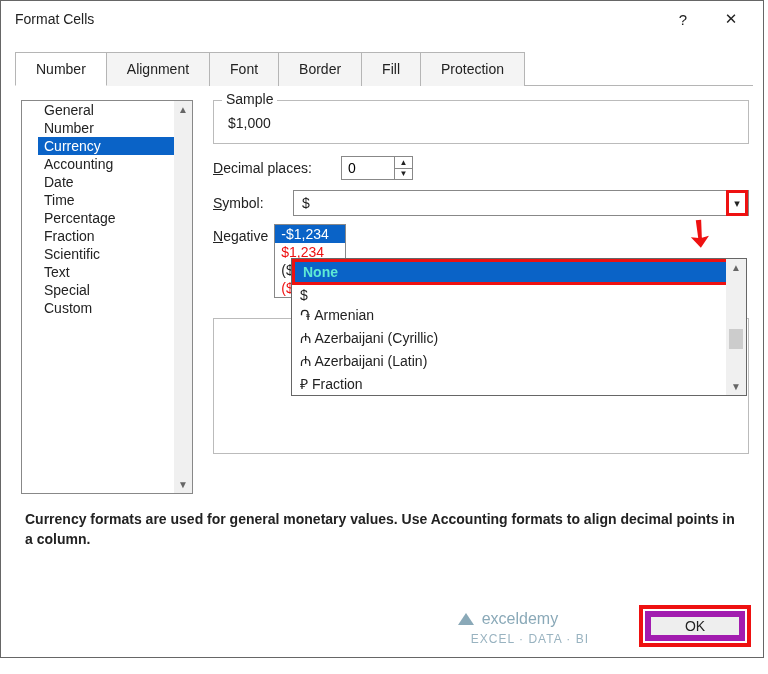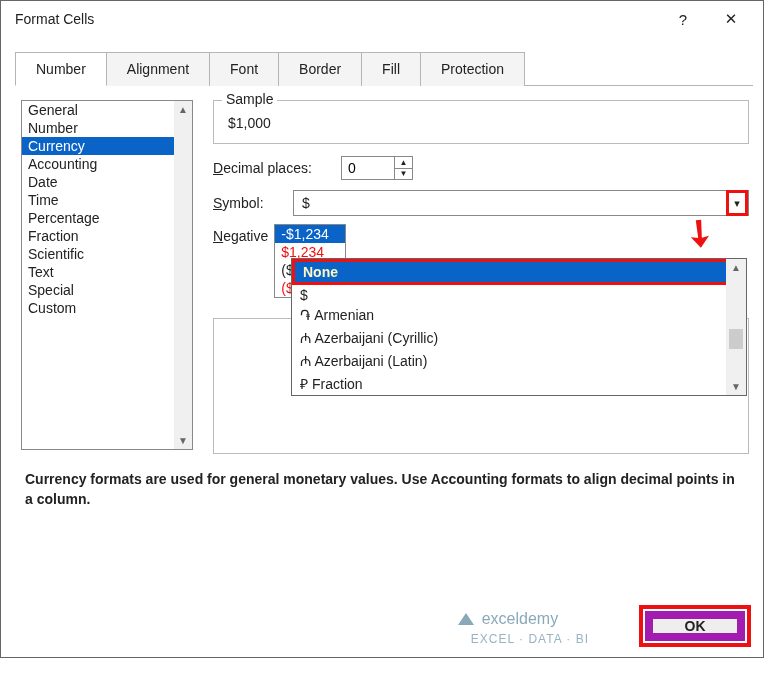--- a/index.html
+++ b/index.html
@@ -60,25 +60,26 @@
   }
   .body {
     padding: 14px 14px 8px 20px;
     position: relative;
   }
   .cat-label { font-size: 14px; margin-bottom: 4px; display:block;}
   .under { text-decoration: underline; }
   .columns { display: flex; gap: 20px; }
   .cat-list {
     width: 172px;
-    height: 350px;
+    height: 394px;
     border: 1px solid #888;
     background: #fff;
     overflow: hidden;
     position: relative;
+    padding-left: 16px;
   }
   .cat-list .sb {
     position: absolute; right:0; top:0; bottom:0; width:18px;
     background: #f0f0f0;
     display:flex; flex-direction:column; justify-content:space-between;
     align-items:center;
   }
   .cat-list .sb span { font-size:10px; color:#666; padding:3px 0;}
   .cat-item {
     padding: 1px 6px;
@@ -154,21 +155,21 @@
   .dd-scroll {
     position:absolute; right:0; top:0; bottom:0; width:20px;
     background:#f0f0f0;
     display:flex; flex-direction:column; justify-content:space-between;
     align-items:center;
   }
   .dd-scroll .thumb { width:14px; height:20px; background:#ccc; margin-top:24px;}
   .dd-scroll span { font-size:10px; color:#666; padding:3px 0;}
   .dd-item { padding:2px 8px; font-size:14px; }
   .dd-item.framed {
-    border:3px solid #e11; background:#0a63c7; color:#fef9c3; font-weight:bold;
+    border:3px solid #e11; background:#0a63c7; color:#5eead4; font-weight:bold;
     margin:0;
   }
   .blank-area {
     border:1px solid #bbb;
     height: 136px;
     margin-top: 20px;
   }
   .desc { font-size:14px; margin: 16px 4px 0 4px; line-height:1.4;font-weight:bold;}
   .footer {
     position:absolute;
@@ -182,24 +183,23 @@
   }
   .logo .top { display:flex; align-items:center; gap:6px;}
   .logo .sub { font-size:12px; letter-spacing:1px; color:#99b3c0;padding-left:46px;}
   .btn {
     width:100px; height:30px;
     border:1px solid #999; background:#eee;
     display:flex; align-items:center; justify-content:center;
     font-size:14px;
   }
   .btn.ok {
-    border:8px solid #a21caf;
+    border:6px solid #a21caf;
     outline:4px solid #e11;
     outline-offset:2px;
-    font-weight:bold;
   }
 </style>
 </head>
 <body>
 
 <div class="dialog">
 
   <div class="titlebar">
     <div class="title">Format Cells</div>
     <div class="tbtn">?</div>

